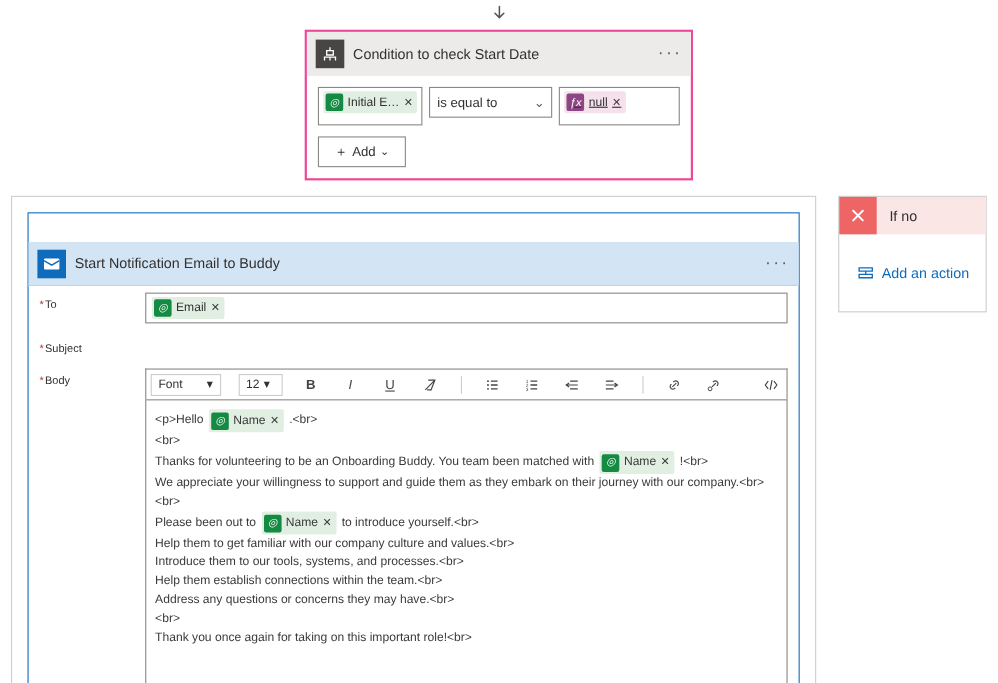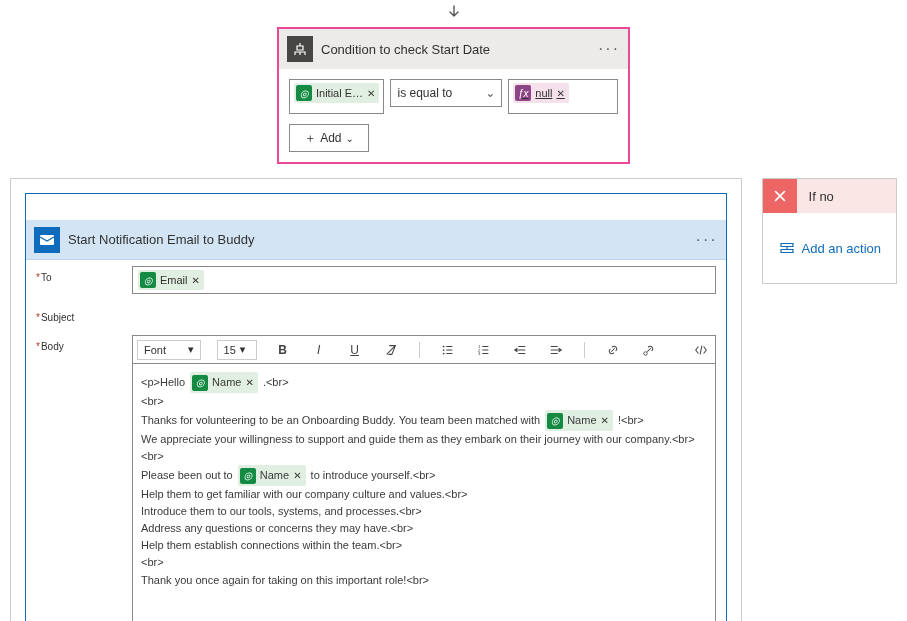--- a/index.html
+++ b/index.html
@@ -235,21 +235,21 @@
 
           <div class="field-row" style="padding-bottom:0;">
             <div class="field-label"><span class="req">*</span><span>Body</span></div>
             <div style="flex:1;">
               <div class="rte-bar">
                 <div class="sel">
                     <span>Font</span>
                     <span style="margin-left:22px;">▾</span>
                   </div>
                 <div class="sel" style="width:40px;">
-                    <span>15</span>
+                    <span>12</span>
                     <span style="margin-left:4px;">▾</span>
                   </div>
                 <div class="btn b">B</div>
                 <div class="btn i">I</div>
                 <div class="btn u">U</div>
                 <div class="btn">
                   <svg viewBox="0 0 16 16">
                       <path d="M3 13l10-10M6 3h7l-4 10H5" stroke="#444" stroke-width="1.2" fill="none"></path>
                     </svg>
                 </div>
@@ -325,22 +325,22 @@
                   <span>Please been out to </span>
                   <span class="chip green">
                       <span class="ic">◎</span>
                       <span>Name</span>
                       <span class="x">✕</span>
                     </span>
                   <span> to introduce yourself.&lt;br&gt;</span>
                 </p>
                 <p>Help them to get familiar with our company culture and values.&lt;br&gt;</p>
                 <p>Introduce them to our tools, systems, and processes.&lt;br&gt;</p>
+                <p>Help them establish connections within the team.&lt;br&gt;</p>
                 <p>Address any questions or concerns they may have.&lt;br&gt;</p>
-                <p>Help them establish connections within the team.&lt;br&gt;</p>
                 <p>&lt;br&gt;</p>
                 <p>Thank you once again for taking on this important role!&lt;br&gt;</p>
 
               </div>
             </div>
           </div>
 
         </div>
 
       </div>

